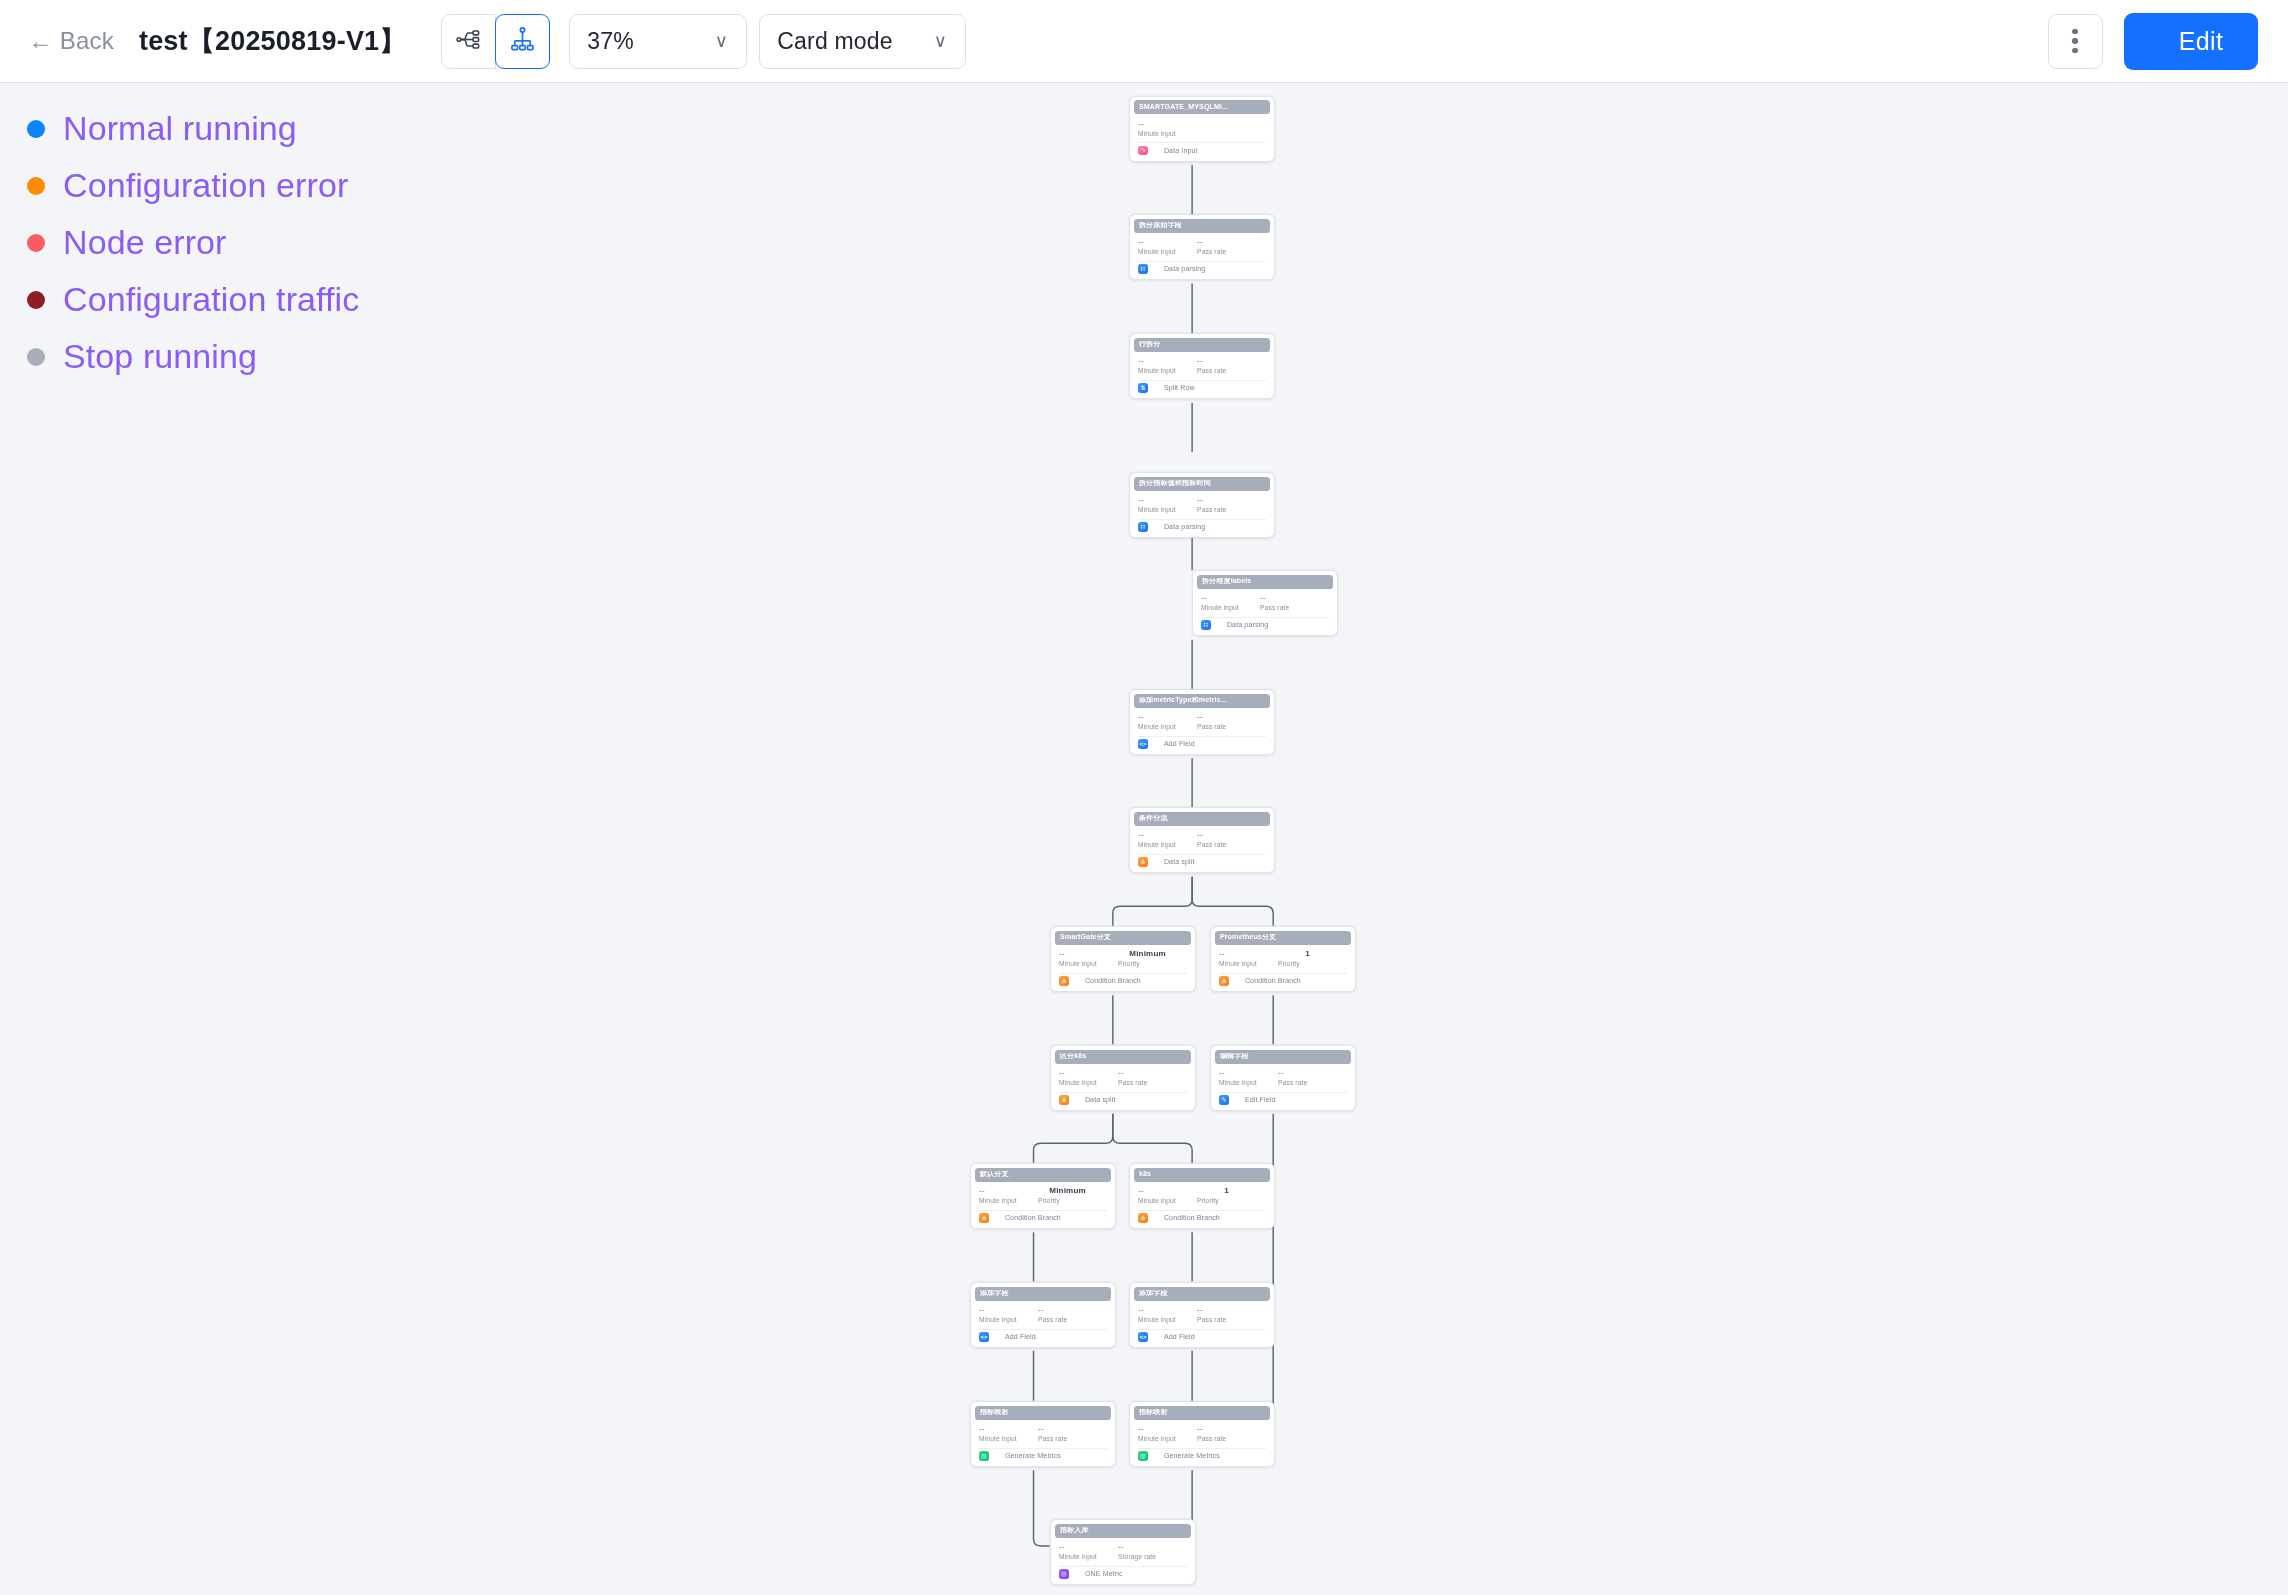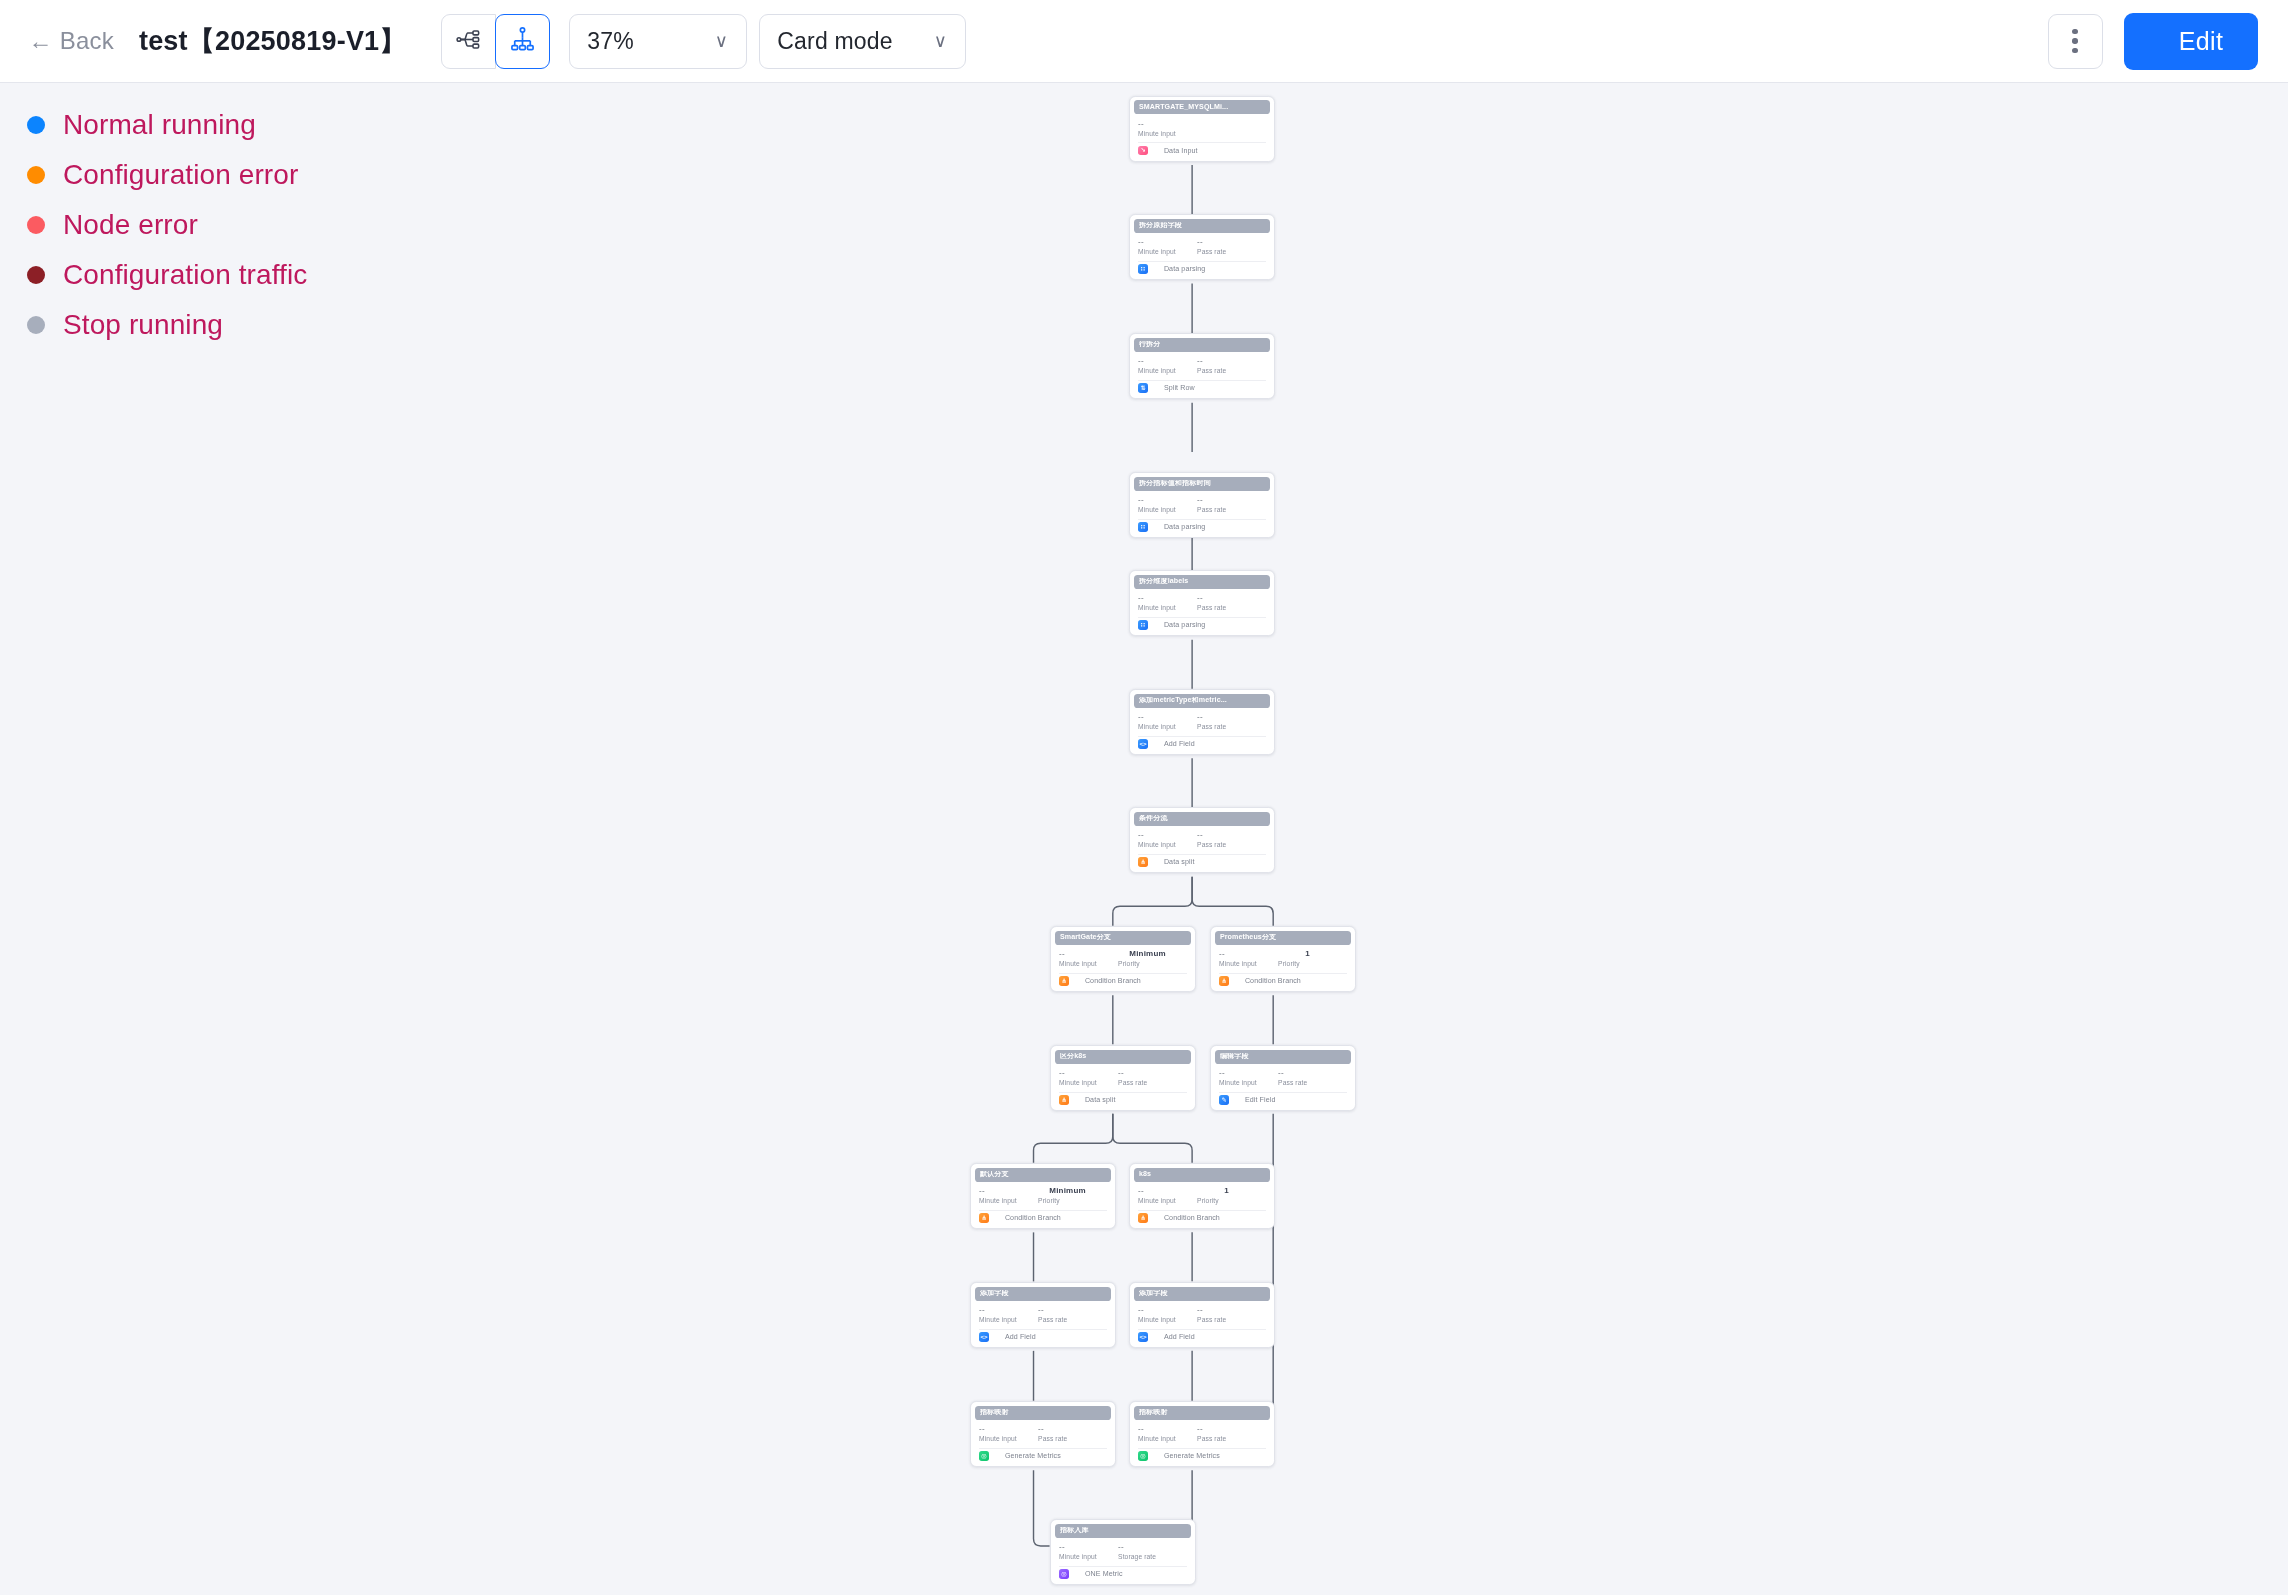--- a/index.html
+++ b/index.html
@@ -72,21 +72,21 @@
     font-family: inherit; letter-spacing: 0.3px; padding-left: 20px;
   }
 
   
   .legend {
     position: absolute; left: 27px; top: 109px;
     display: flex; flex-direction: column; gap: 18px; z-index: 20;
   }
   .legend-item { display: flex; align-items: center; gap: 18px; }
   .legend-dot { width: 18px; height: 18px; border-radius: 50%; flex: none; }
-  .legend-label { font-size: 28px; color: #be185d; letter-spacing: 0.1px; }
+  .legend-label { font-size: 34px; color: #8b5cf6; letter-spacing: 0.1px; }
 
   
   .canvas {
     position: absolute; left: 0; top: 83px;
     width: 2288px; height: 1512px;
     overflow: hidden;
   }
   .edges { position: absolute; left: 0; top: 0; width: 2288px; height: 1512px; }
 
   
@@ -340,21 +340,21 @@
           </div>
         </div>
         <div class="node-sep"></div>
         <div class="node-foot">
           <span class="node-ico ic-data-parsing">
             <span class="ic-glyph">∷</span>
           </span>
           <span class="node-type">Data parsing</span>
         </div>
       </div>
-      <div class="node" style="left: 1129px; top: 487px;">
+      <div class="node" style="left: 1192px; top: 487px;">
         <div class="node-head">
           <span class="node-title">拆分维度labels</span>
         </div>
         <div class="node-metrics">
           <div class="metric m1">
             <span class="metric-val">--</span>
             <span class="metric-lab">Minute input</span>
           </div>
           <div class="metric m2">
             <span class="metric-val">--</span>

